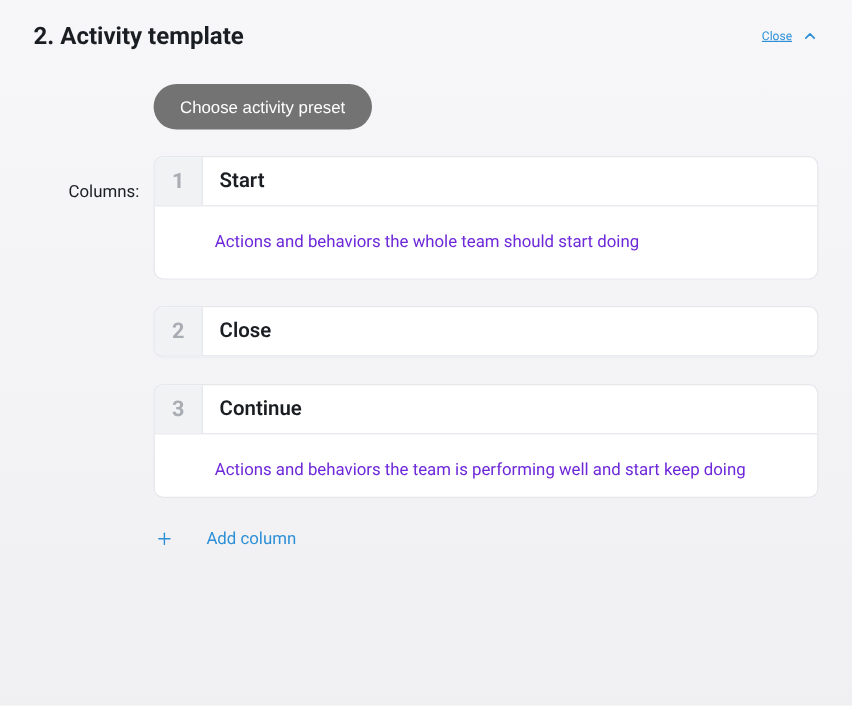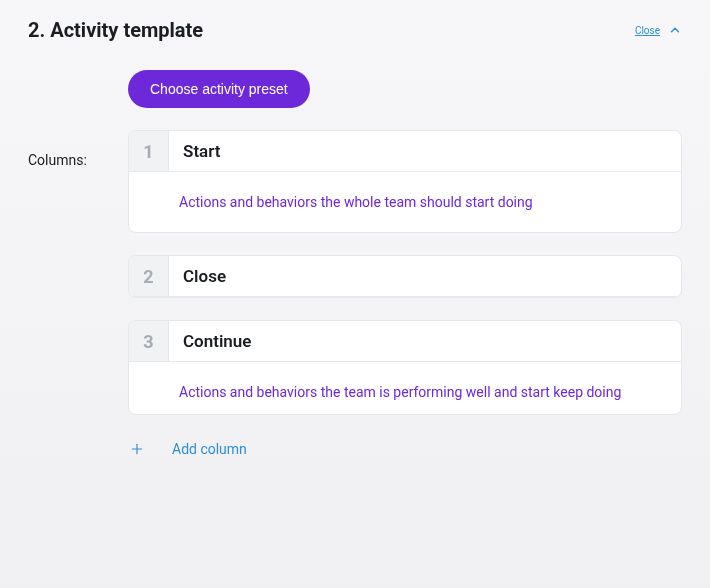--- a/index.html
+++ b/index.html
@@ -42,30 +42,31 @@
       align-items: center;
       text-decoration: none;
     }
     .content-row {
       display: flex;
       gap: 12px;
     }
     .label-col {
       width: 88px;
       flex-shrink: 0;
+      text-align: right;
       padding-top: 82px;
       font-size: 14px;
       color: #1a1d21;
     }
     .main-col {
       flex: 1;
       min-width: 0;
     }
     .preset-btn {
-      background: #6d28d9;
+      background: #737373;
       color: #ffffff;
       border: none;
       border-radius: 22px;
       padding: 11px 22px;
       font-size: 14px;
       font-weight: 500;
       cursor: pointer;
       margin-bottom: 22px;
     }
     .cards {

